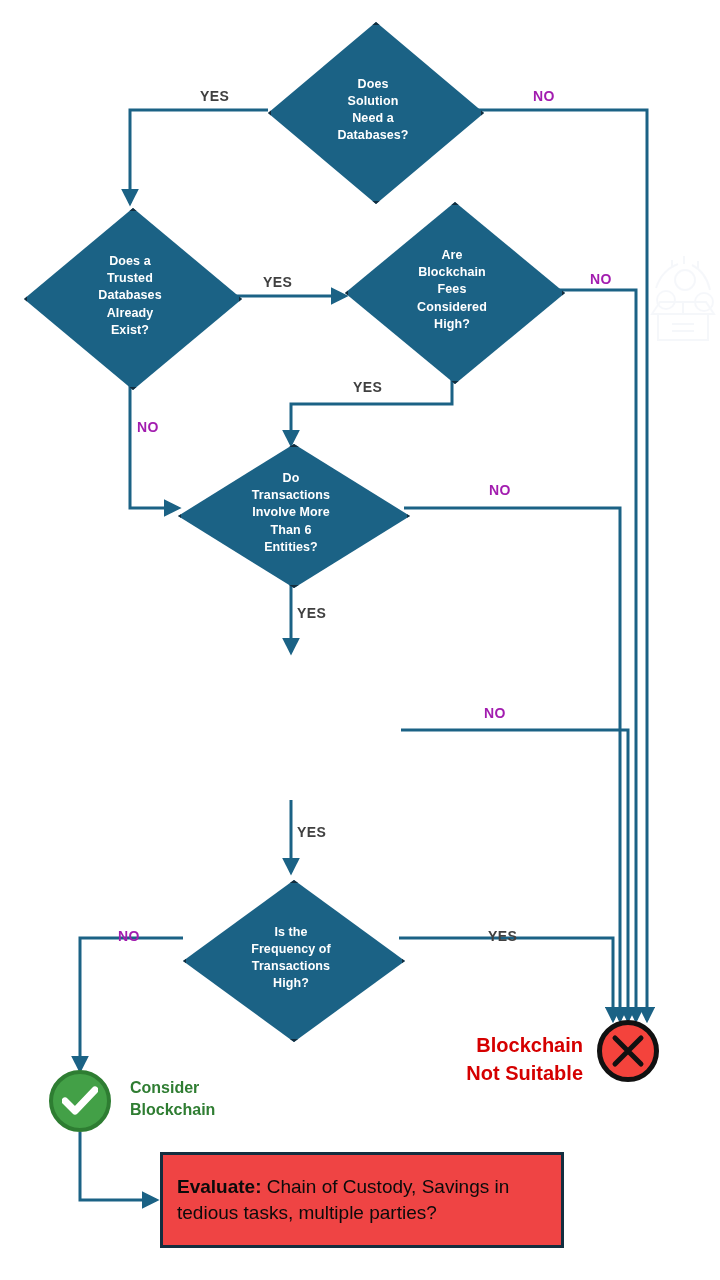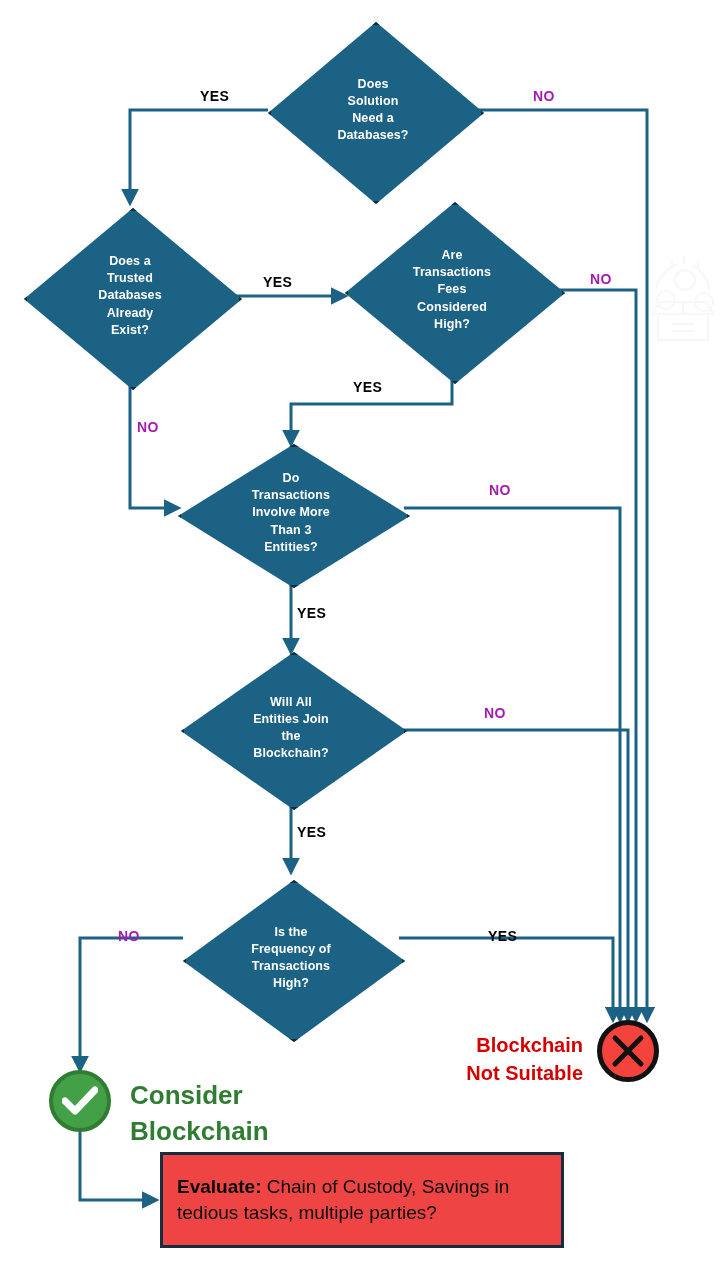--- a/index.html
+++ b/index.html
@@ -17,28 +17,28 @@
            background:#1b6285;border:3px solid #132e3f;
            -webkit-clip-path:polygon(50% 0,100% 50%,50% 100%,0 50%);
            clip-path:polygon(50% 0,100% 50%,50% 100%,0 50%);}
   .diamond .dlabel{position:relative;z-index:2;color:#ffffff;font-weight:bold;
            font-size:12.5px;line-height:1.38;text-align:center;
            letter-spacing:.1px;width:86%;}
 
   
   .elabel{position:absolute;font-weight:bold;font-size:14px;letter-spacing:.4px;
           white-space:nowrap;}
-  .elabel.yes{color:#000000;}
+  .elabel.yes{color:#404040;}
   .elabel.no{color:#a21caf;}
 
   
   .okcircle{position:absolute;width:62px;height:62px;border-radius:50%;
             background:#43a047;border:4px solid #2e7d32;box-sizing:border-box;}
   .okcircle svg{position:absolute;left:50%;top:50%;transform:translate(-50%,-50%);}
-  .oktext{position:absolute;color:#2f7d32;font-weight:bold;font-size:26px;
+  .oktext{position:absolute;color:#2f7d32;font-weight:bold;font-size:16px;
           line-height:1.4;white-space:pre-line;}
 
   
   .xcircle{position:absolute;width:62px;height:62px;border-radius:50%;
            background:#f4433c;border:5px solid #111111;box-sizing:border-box;}
   .xcircle svg{position:absolute;left:50%;top:50%;transform:translate(-50%,-50%);}
   .xtext{position:absolute;color:#d50000;font-weight:bold;font-size:20px;
          line-height:1.4;text-align:right;white-space:pre-line;}
 
   
@@ -124,42 +124,35 @@
     <span class="dlabel" style="white-space: pre-line;">Does a
 Trusted
 Databases
 Already
 Exist?</span>
   </div>
 
   <div class="node diamond" style="left:345px;top:202px;width:214px;height:176px;">
     <span class="dshape"></span>
     <span class="dlabel" style="white-space: pre-line;">Are
-Transactions
+Blockchain
 Fees
 Considered
 High?</span>
   </div>
 
   <div class="node diamond" style="left:178px;top:444px;width:226px;height:138px;">
     <span class="dshape"></span>
     <span class="dlabel" style="white-space: pre-line;">Do
 Transactions
 Involve More
-Than 3
+Than 6
 Entities?</span>
   </div>
 
-  <div class="node diamond" style="left:181px;top:652px;width:220px;height:152px;">
-    <span class="dshape"></span>
-    <span class="dlabel" style="white-space: pre-line;">Will All
-Entities Join
-the
-Blockchain?</span>
-  </div>
 
   <div class="node diamond" style="left:183px;top:880px;width:216px;height:156px;">
     <span class="dshape"></span>
     <span class="dlabel" style="white-space: pre-line;">Is the
 Frequency of
 Transactions
 High?</span>
   </div>
 
   <span class="elabel yes" style="left:200px;top:88px;">YES</span>

